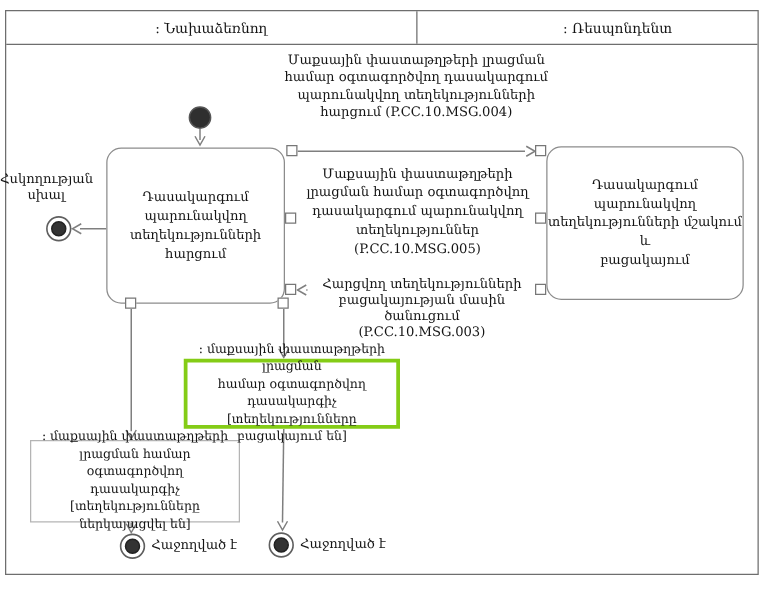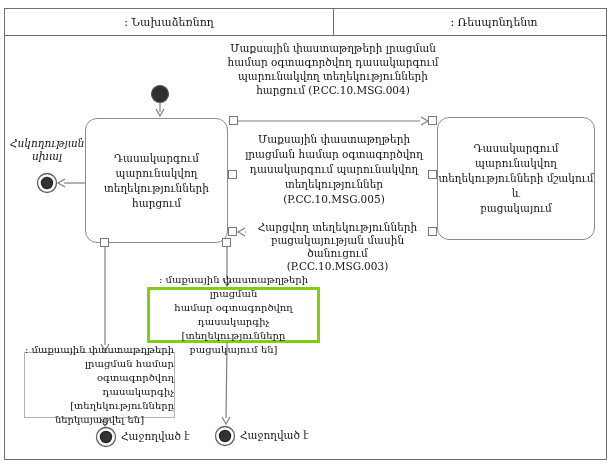--- a/index.html
+++ b/index.html
@@ -93,21 +93,21 @@
     <div>տեղեկությունների հարցում</div>
   </div>
 
   <div class="activity" style="left:437px;top:117px;width:158px;height:123px;">
     <div>Դասակարգում</div>
     <div>պարունակվող</div>
     <div>տեղեկությունների մշակում և</div>
     <div>բացակայում</div>
   </div>
 
-  <div class="objnode light" style="left:24px;top:352px;width:151px;height:66px;text-align:right;">
+  <div class="objnode light" style="left:24px;top:352px;width:168px;height:66px;">
     <div>: մաքսային փաստաթղթերի</div>
     <div>լրացման համար օգտագործվող</div>
     <div>դասակարգիչ [տեղեկությունները</div>
     <div>ներկայացվել են]</div>
   </div>
 
   <div class="objnode mid" style="left:147px;top:287px;width:173px;height:56px;">
     <div>: մաքսային փաստաթղթերի լրացման</div>
     <div>համար օգտագործվող դասակարգիչ</div>
     <div>[տեղեկությունները բացակայում են]</div>
@@ -126,21 +126,21 @@
     <div>դասակարգում պարունակվող</div>
     <div>տեղեկություններ (P.CC.10.MSG.005)</div>
   </div>
 
   <div class="lbl bg" style="left:246px;top:221px;width:183px;line-height:13px;">
     <div>Հարցվող տեղեկությունների</div>
     <div>բացակայության մասին ծանուցում</div>
     <div>(P.CC.10.MSG.003)</div>
   </div>
 
-  <div class="lbl" style="left:10px;top:137px;width:74px;line-height:13px;font-style:italic;">
+  <div class="lbl" style="left:0;top:137px;width:74px;line-height:13px;">
     <div>Հսկողության</div>
     <div>սխալ</div>
   </div>
 
   <div class="success-lbl" style="left:121px;top:430px;">Հաջողված է</div>
   <div class="success-lbl" style="left:240px;top:429px;">Հաջողված է</div>
 
   <div class="pin" style="left:229px;top:116px;"></div>
   <div class="pin" style="left:428px;top:116px;"></div>
   <div class="pin" style="left:228px;top:170px;"></div>

